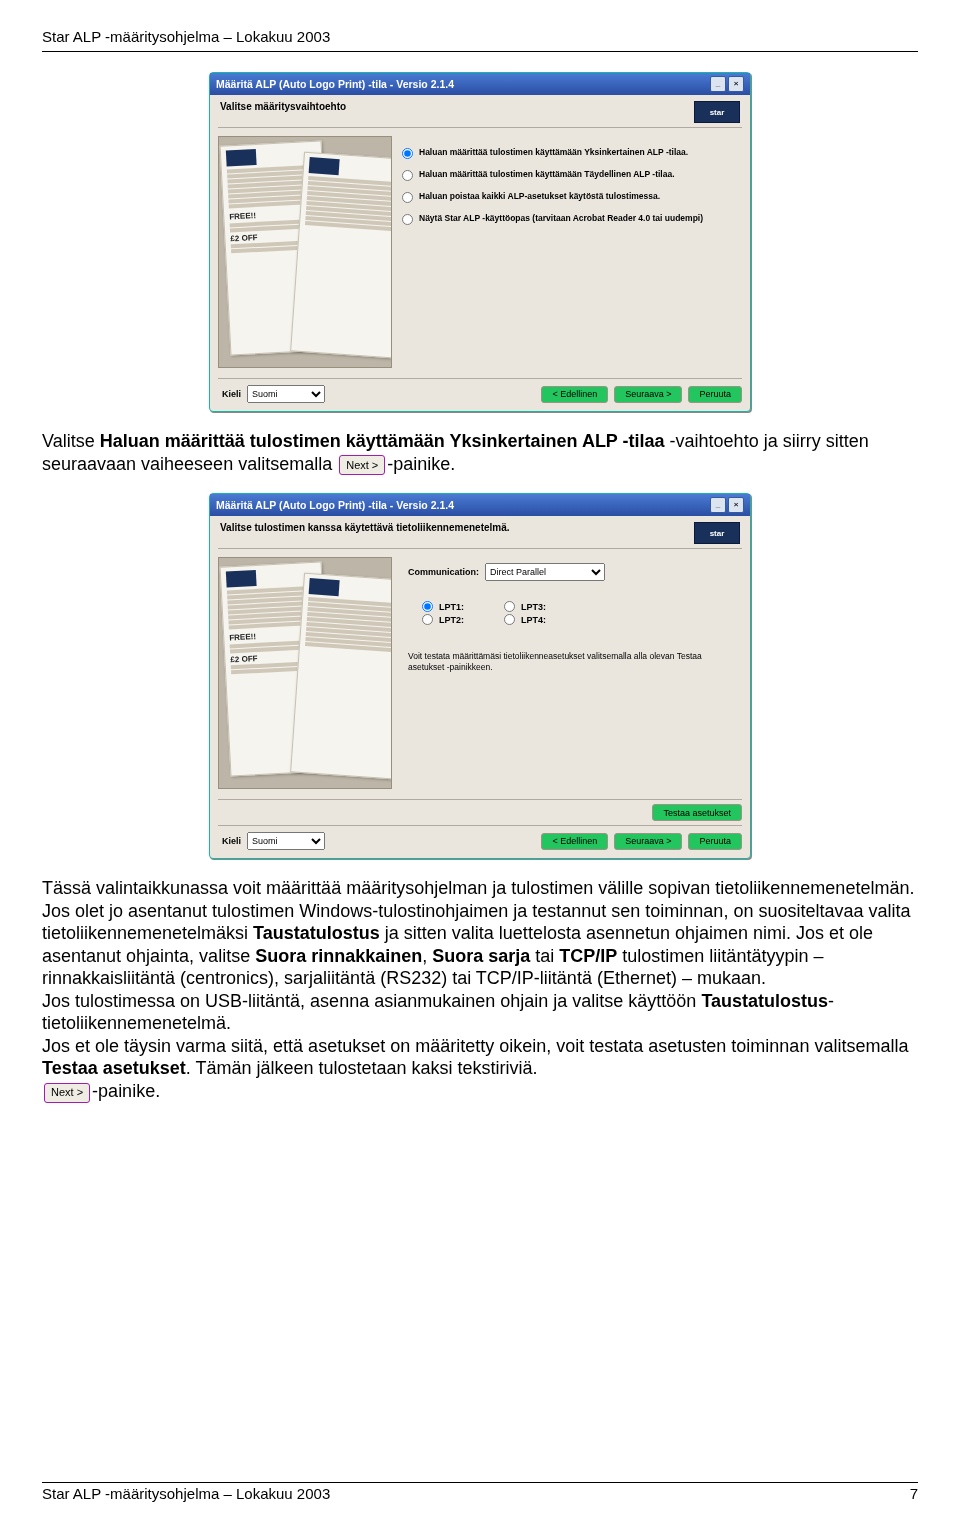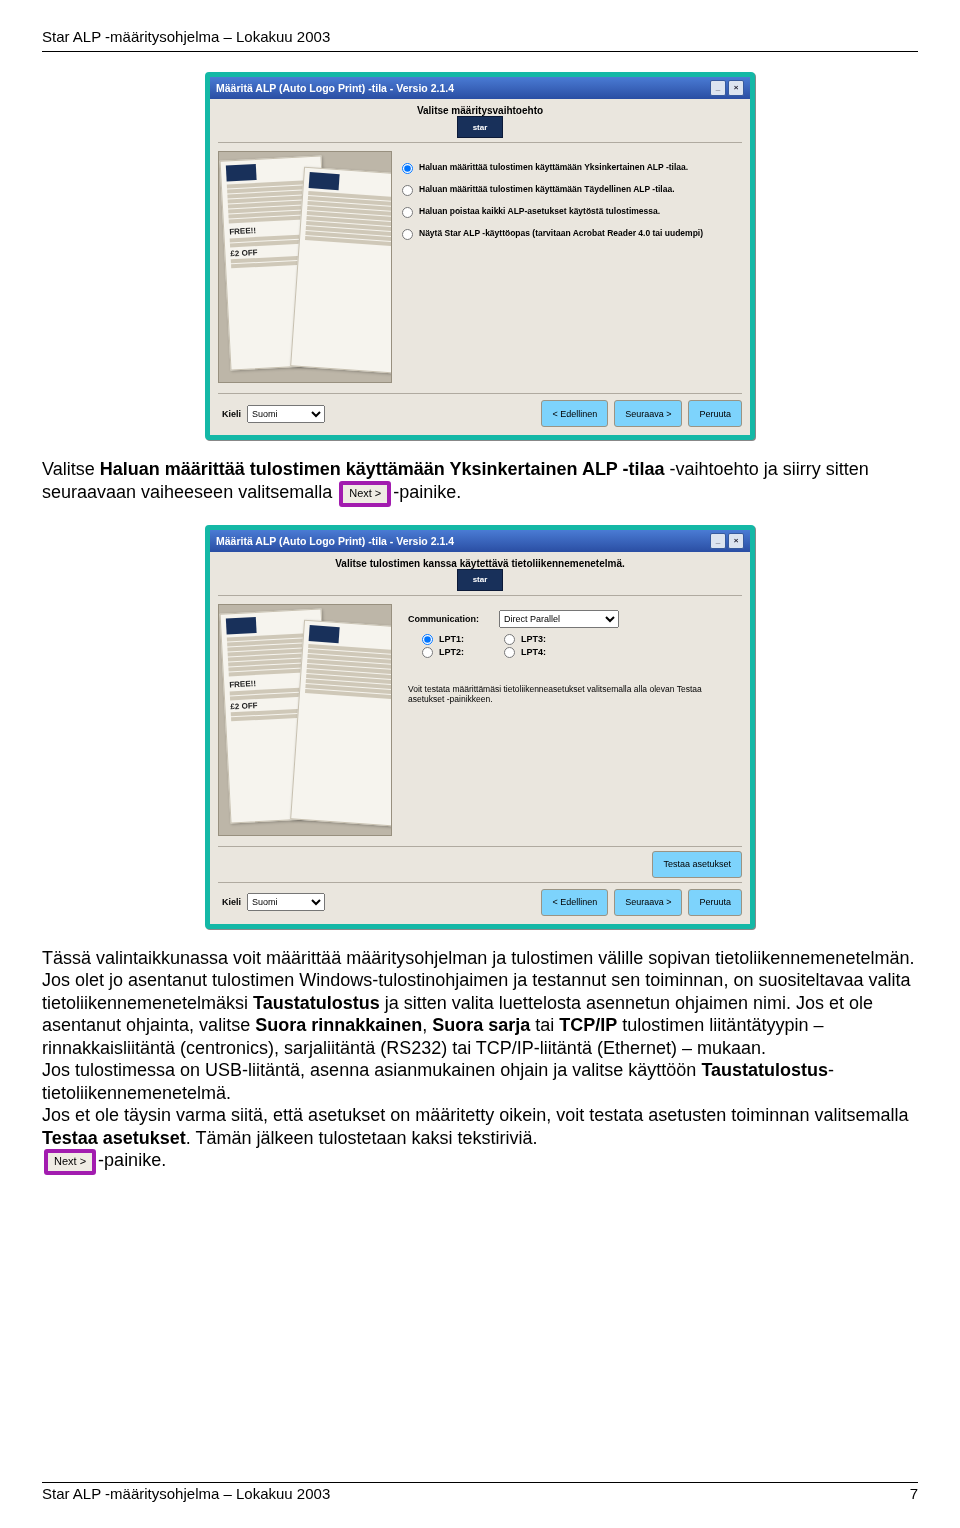--- a/index.html
+++ b/index.html
@@ -26,21 +26,21 @@
     margin: 0 0 20px 0;
   }
   .shot-wrap {
     display: flex;
     justify-content: center;
     margin-bottom: 18px;
   }
   .dialog {
     width: 540px;
     background: #eae6de;
-    border: 5px solid #14b8a6;
+    border: 1px solid #14b8a6;
     border-radius: 4px;
     box-shadow: 1px 1px 0 #888;
   }
   .titlebar {
     background: linear-gradient(to bottom, #4a7bd4, #2a4ea3);
     color: #fff;
     font-size: 10.5px;
     font-weight: bold;
     padding: 3px 6px;
     display: flex;
@@ -61,23 +61,21 @@
     font-weight: bold;
     color: #223;
     display: flex;
     align-items: center;
     justify-content: center;
     line-height: 1;
   }
   .header-bar {
     display: flex;
     justify-content: space-between;
-    align-items: center;
     padding: 6px 10px 4px 10px;
-    flex-direction: column;
   }
   .header-text {
     font-size: 10px;
     font-weight: bold;
   }
   .brand {
     width: 44px;
     height: 20px;
     background: #18305a;
     color: #fff;
@@ -166,36 +164,36 @@
     margin-left: 4px;
   }
   select.lang {
     font-size: 9px;
     height: 18px;
     width: 78px;
   }
   .spacer { flex: 1; }
   .btn {
     font-size: 9px;
-    height: 27px;
+    height: 17px;
     padding: 0 10px;
-    background: #7dd3fc;
+    background: #22c55e;
     border: 1px solid #9a9484;
     border-radius: 3px;
     cursor: pointer;
   }
   .options2 {
     flex: 1;
     padding: 6px 8px 0 8px;
   }
   .comm-row {
     display: flex;
     align-items: center;
-    gap: 20px;
-    margin-bottom: 6px;
+    gap: 6px;
+    margin-bottom: 20px;
   }
   .comm-label {
     font-size: 9px;
     font-weight: bold;
   }
   select.comm {
     font-size: 9px;
     height: 18px;
     width: 120px;
   }
@@ -228,21 +226,21 @@
     line-height: 1.25;
     margin: 0 0 18px 0;
   }
   .para .bold { font-weight: bold; }
   .inline-btn {
     display: inline-flex;
     align-items: center;
     font-size: 11px;
     font-weight: normal;
     background: #efece4;
-    border: 4px solid #a21caf;
+    border: 1px solid #a21caf;
     border-radius: 3px;
     padding: 0 6px;
     height: 18px;
     vertical-align: 1px;
     margin: 0 2px;
     gap: 3px;
   }
   .footer {
     position: absolute;
     bottom: 26px;

